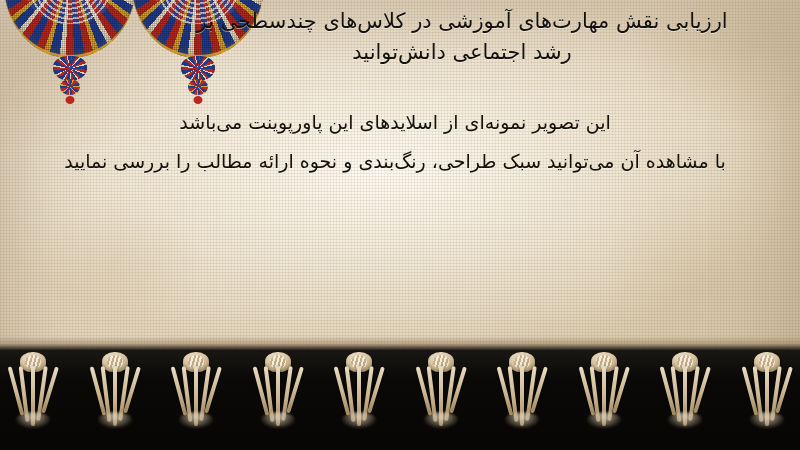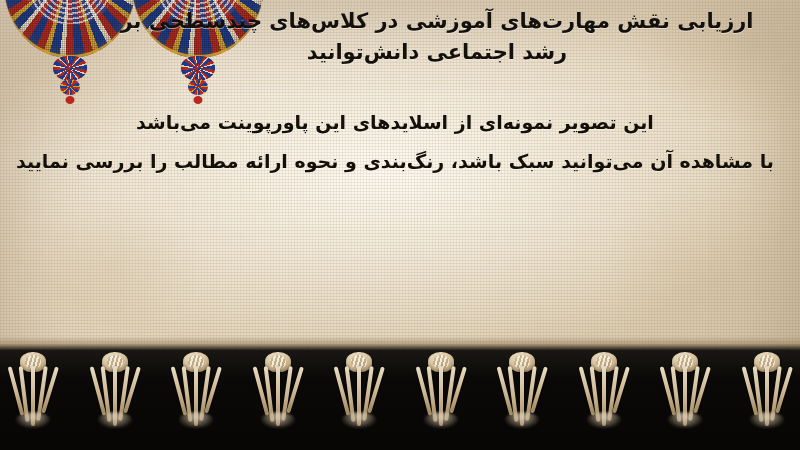--- a/index.html
+++ b/index.html
@@ -138,43 +138,43 @@
   
   .text-area {
     position: absolute;
     top: 0; left: 0;
     width: 800px;
     padding: 0;
   }
   .title {
     position: absolute;
     top: 6px;
-    right: 43px;
+    right: 18px;
     width: 640px;
     text-align: center;
     color: #14100c;
     font-size: 21px;
     line-height: 1.48;
-    font-weight: 700;
+    font-weight: 400;
     letter-spacing: 0;
     text-shadow: 0 1px 0 rgba(255,255,255,0.45);
   }
   .body-block {
     position: absolute;
     top: 110px;
     right: 20px;
     width: 770px;
     text-align: center;
     color: #141008;
     font-size: 19px;
     line-height: 1.30;
   }
   .body-line {
     margin: 0 0 11px 0;
-    font-weight: 700;
+    font-weight: 400;
     text-shadow: 0 1px 0 rgba(255,255,255,0.40);
   }
   .body-line.first { margin-bottom: 14px; }
 
   
   .carpet-field {
     position: absolute;
     left: 0;
     bottom: 0;
     width: 800px;
@@ -279,21 +279,21 @@
   </div>
 
   <div class="text-area">
     <div class="title">
       <div>ارزیابی نقش مهارت‌های آموزشی در کلاس‌های چندسطحی بر</div>
       <div>رشد اجتماعی دانش‌توانید</div>
     </div>
 
     <div class="body-block">
       <p class="body-line first">این تصویر نمونه‌ای از اسلایدهای این پاورپوینت می‌باشد</p>
-      <p class="body-line">با مشاهده آن می‌توانید سبک باشد، رنگ‌بندی و نحوه ارائه مطالب را بررسی نمایید</p>
+      <p class="body-line">با مشاهده آن می‌توانید سبک طراحی، رنگ‌بندی و نحوه ارائه مطالب را بررسی نمایید</p>
     </div>
   </div>
 
   <div class="carpet-edge"></div>
   <div class="carpet-field"></div>
   <div class="fringe">
     <div class="tassel">
       <div class="knot"></div>
       <div class="strand s1"></div>
       <div class="strand s2"></div>

